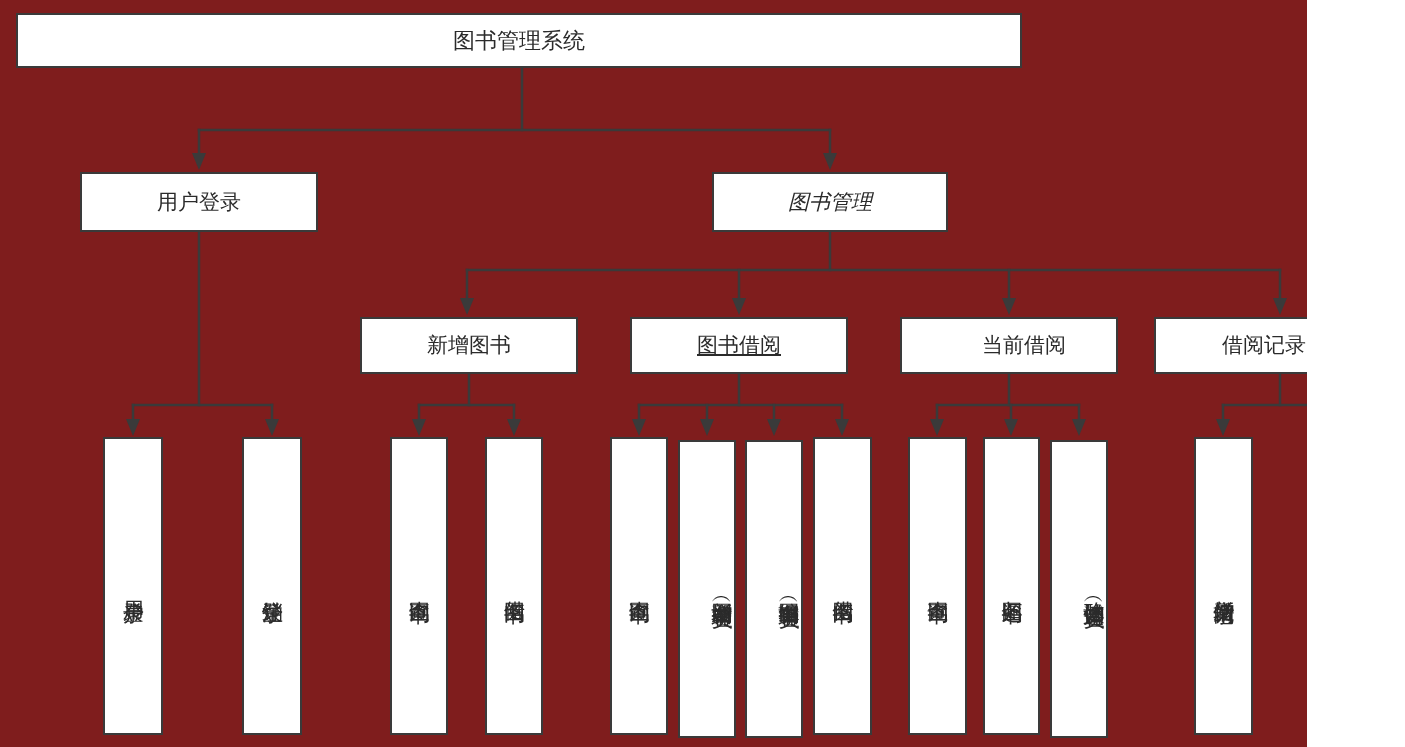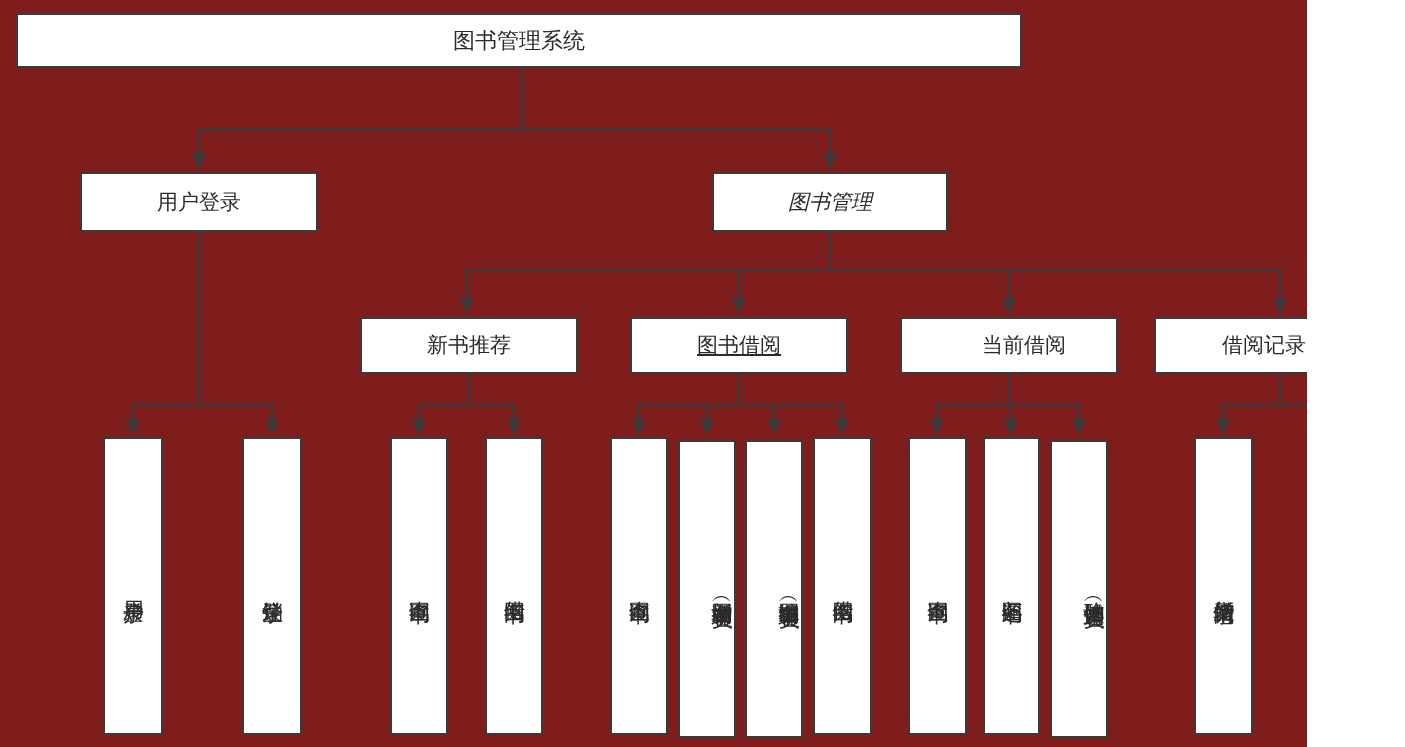--- a/index.html
+++ b/index.html
@@ -127,21 +127,21 @@
       <div class="node h root" style="left: 16px; top: 13px; width: 1006px; height: 55px;">
         <span>图书管理系统</span>
       </div>
       <div class="node h" style="left: 80px; top: 172px; width: 238px; height: 60px;">
         <span>用户登录</span>
       </div>
       <div class="node h" style="left: 712px; top: 172px; width: 236px; height: 60px; font-style: italic;">
         <span>图书管理</span>
       </div>
       <div class="node h" style="left: 360px; top: 317px; width: 218px; height: 57px;">
-        <span>新书推荐</span>
+        <span>新增图书</span>
       </div>
       <div class="node h" style="left: 630px; top: 317px; width: 218px; height: 57px; text-decoration: underline;">
         <span>图书借阅</span>
       </div>
       <div class="node h" style="left: 900px; top: 317px; width: 218px; height: 57px; padding-left: 30px;">
         <span>当前借阅</span>
       </div>
       <div class="node h" style="left: 1154px; top: 317px; width: 220px; height: 57px;">
         <span>借阅记录</span>
       </div>

